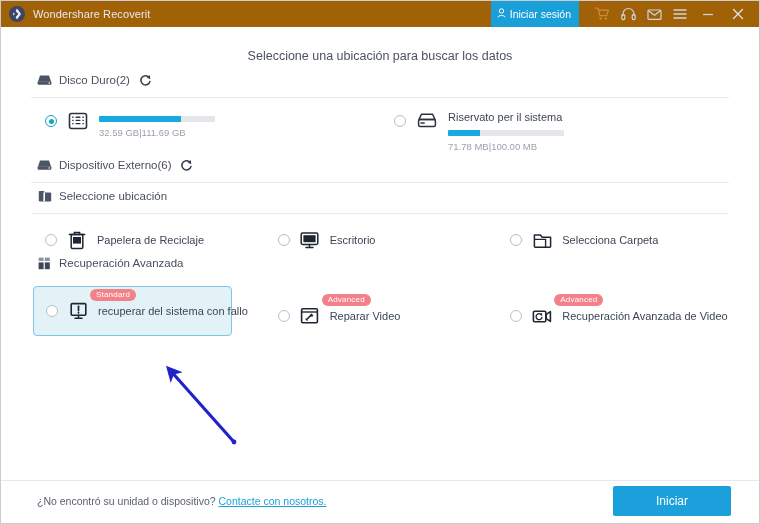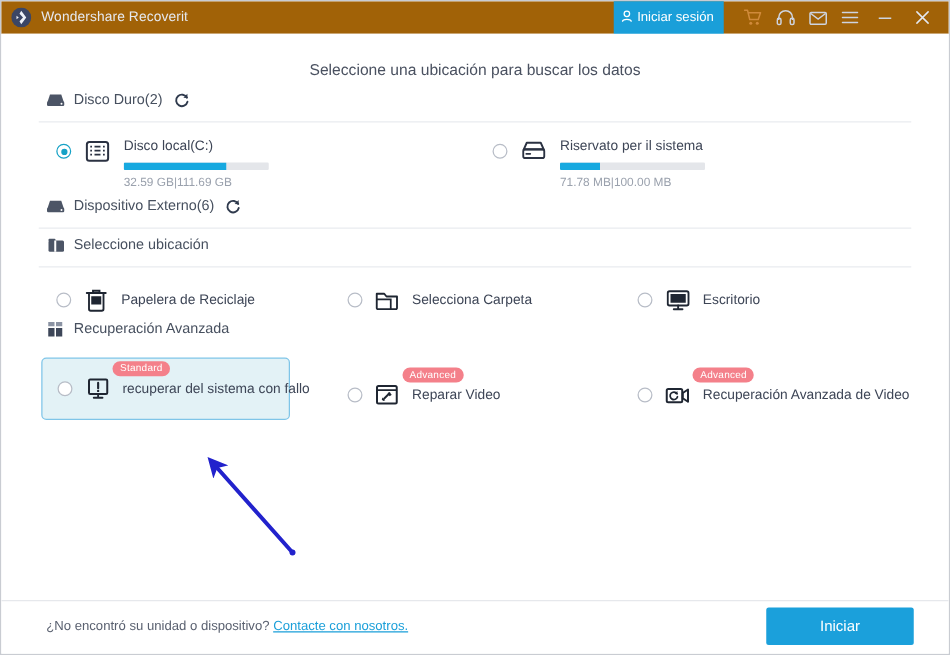--- a/index.html
+++ b/index.html
@@ -383,21 +383,20 @@
           <div class="radio checked"></div>
           <div class="dev-icon">
             <svg width="22" height="20" viewBox="0 0 22 20">
               <rect x="2.5" y="2.5" width="17" height="15" rx="2" fill="none" stroke="#2b3242" stroke-width="1.6"></rect>
               <path d="M5.2 6.2 H16.8 M5.2 9.4 H16.8 M5.2 12.6 H16.8" stroke="#2b3242" stroke-width="1.4"></path>
               <rect x="6.6" y="4.3" width="2" height="11.4" fill="#ffffff"></rect>
               <rect x="13.4" y="4.3" width="2" height="11.4" fill="#ffffff"></rect>
             </svg>
           </div>
           <div class="dev-body">
-            <div class="dev-name">Disco local(C:)</div>
             <div class="bar">
                 <i style="width: 71%;"></i>
               </div>
             <div class="dev-size">32.59 GB|111.69 GB</div>
           </div>
         </div>
 
         <div class="cell half">
           <div class="radio"></div>
           <div class="dev-icon">
@@ -464,40 +463,40 @@
               </svg>
             </div>
             <div class="opt-label">Papelera de Reciclaje</div>
           </div>
         </div>
 
         <div class="cell third">
           <div class="opt">
             <div class="radio"></div>
             <div class="opt-icon">
-              <svg width="19" height="17" viewBox="0 0 19 17">
-                <path d="M1.4 3 H7.4 L9.2 5.2 H17.6 V14.4 A0.9 0.9 0 0 1 16.7 15.3 H2.3 A0.9 0.9 0 0 1 1.4 14.4 Z" fill="none" stroke="#1f2632" stroke-width="1.5" stroke-linejoin="round"></path>
-                <path d="M1.4 7.4 H12.6 V15.3" fill="none" stroke="#1f2632" stroke-width="1.4"></path>
-              </svg>
-            </div>
-            <div class="opt-label">Selecciona Carpeta</div>
-          </div>
-        </div>
-
-        <div class="cell third">
-          <div class="opt">
-            <div class="radio"></div>
-            <div class="opt-icon">
               <svg width="19" height="18" viewBox="0 0 19 18">
                 <rect x="1.2" y="2" width="16.6" height="11.4" rx="1.4" fill="none" stroke="#1f2632" stroke-width="1.5"></rect>
                 <rect x="3.4" y="4.2" width="12.2" height="7" fill="#1f2632"></rect>
                 <path d="M9.5 13.4 V16 M6 16.4 H13" stroke="#1f2632" stroke-width="1.5" stroke-linecap="round"></path>
               </svg>
             </div>
             <div class="opt-label">Escritorio</div>
+          </div>
+        </div>
+
+        <div class="cell third">
+          <div class="opt">
+            <div class="radio"></div>
+            <div class="opt-icon">
+              <svg width="19" height="17" viewBox="0 0 19 17">
+                <path d="M1.4 3 H7.4 L9.2 5.2 H17.6 V14.4 A0.9 0.9 0 0 1 16.7 15.3 H2.3 A0.9 0.9 0 0 1 1.4 14.4 Z" fill="none" stroke="#1f2632" stroke-width="1.5" stroke-linejoin="round"></path>
+                <path d="M1.4 7.4 H12.6 V15.3" fill="none" stroke="#1f2632" stroke-width="1.4"></path>
+              </svg>
+            </div>
+            <div class="opt-label">Selecciona Carpeta</div>
           </div>
         </div>
       </div>
     </div>
 
     <div class="section">
       <div class="section-head">
         <span class="sh-icon">
           <svg width="13" height="13" viewBox="0 0 13 13">
             <rect x="0.6" y="0.6" width="5" height="3.4" fill="#8b93a3"></rect>

